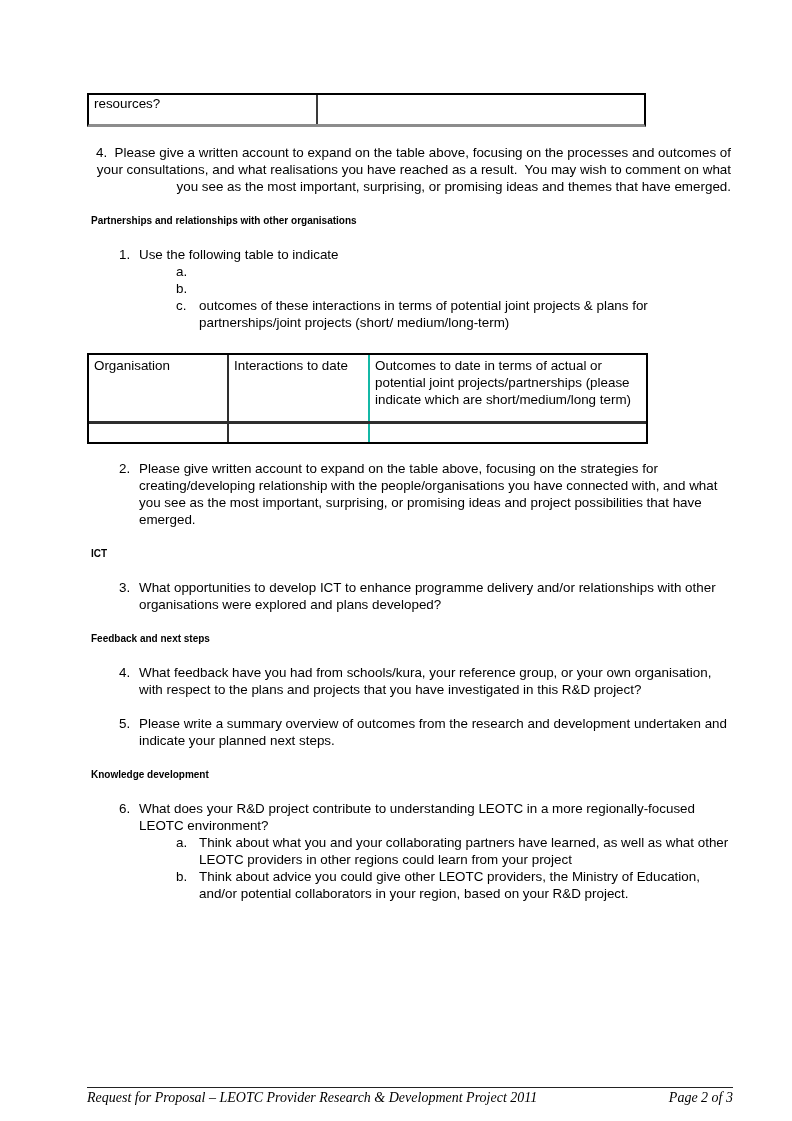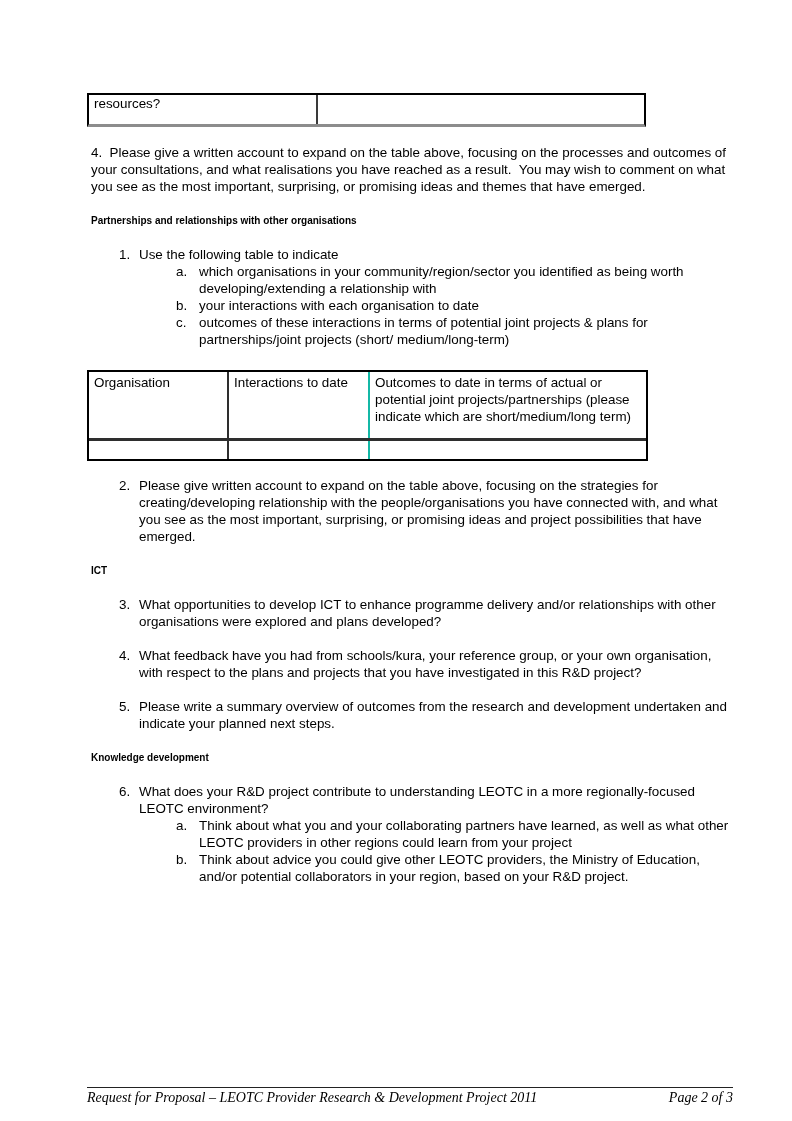--- a/index.html
+++ b/index.html
@@ -17,21 +17,21 @@
   
   .t1 {
     width:559px; height:34px; margin:0 0 17px -4px;
     display:flex; box-sizing:border-box;
     border-top:2px solid #000; border-left:2px solid #000; border-right:2px solid #000;
     border-bottom:3px solid #8c8c8c;
   }
   .t1 .t1-c1 { width:229px; box-sizing:border-box; border-right:2px solid #3a3a3a; padding:0 5px; }
   .t1 .t1-c2 { flex:1; }
 
-  .para { margin:0 0 17px 0; white-space:pre-wrap; }
+  .para { margin:0 0 17px 0; white-space:pre-wrap;text-align:right; }
 
   .sec-heading { font-weight:bold; font-size:10px; margin:0 0 17px 0; }
 
   .li { display:flex; margin:0 0 17px 0; }
   .li-marker { flex:0 0 20px; margin-left:28px; }
   .li-body { flex:1; }
   .sub { display:flex; }
   .sub-marker { flex:0 0 23px; margin-left:37px; }
   .sub-body { flex:1; }
 
@@ -70,25 +70,23 @@
     <p class="para">4.  Please give a written account to expand on the table above, focusing on the processes and outcomes of your consultations, and what realisations you have reached as a result.  You may wish to comment on what you see as the most important, surprising, or promising ideas and themes that have emerged.</p>
 
     <h3 class="sec-heading">Partnerships and relationships with other organisations</h3>
 
     <div class="li">
       <div class="li-marker">1.</div>
       <div class="li-body">
         <div>Use the following table to indicate</div>
         <div class="sub">
           <div class="sub-marker">a.</div>
-          <div class="sub-body">which organisations in your community/region/sector you identified as being worth developing/extending a relationship with</div>
         </div>
         <div class="sub">
           <div class="sub-marker">b.</div>
-          <div class="sub-body">your interactions with each organisation to date</div>
         </div>
         <div class="sub">
           <div class="sub-marker">c.</div>
           <div class="sub-body">outcomes of these interactions in terms of potential joint projects &amp; plans for partnerships/joint projects (short/ medium/long-term)</div>
         </div>
       </div>
     </div>
 
     <div class="t2">
       <div class="t2-row t2-hdr">
@@ -108,20 +106,21 @@
       <div class="li-body">Please give written account to expand on the table above, focusing on the strategies for creating/developing relationship with the people/organisations you have connected with, and what you see as the most important, surprising, or promising ideas and project possibilities that have emerged.</div>
     </div>
 
     <h3 class="sec-heading">ICT</h3>
 
     <div class="li">
       <div class="li-marker">3.</div>
       <div class="li-body">What opportunities to develop ICT to enhance programme delivery and/or relationships with other organisations were explored and plans developed?</div>
     </div>
 
+    <h3 class="sec-heading">Feedback and next steps</h3>
 
     <div class="li">
       <div class="li-marker">4.</div>
       <div class="li-body">What feedback have you had from schools/kura, your reference group, or your own organisation, with respect to the plans and projects that you have investigated in this R&amp;D project?</div>
     </div>
 
     <div class="li">
       <div class="li-marker">5.</div>
       <div class="li-body">Please write a summary overview of outcomes from the research and development undertaken and indicate your planned next steps.</div>
     </div>

